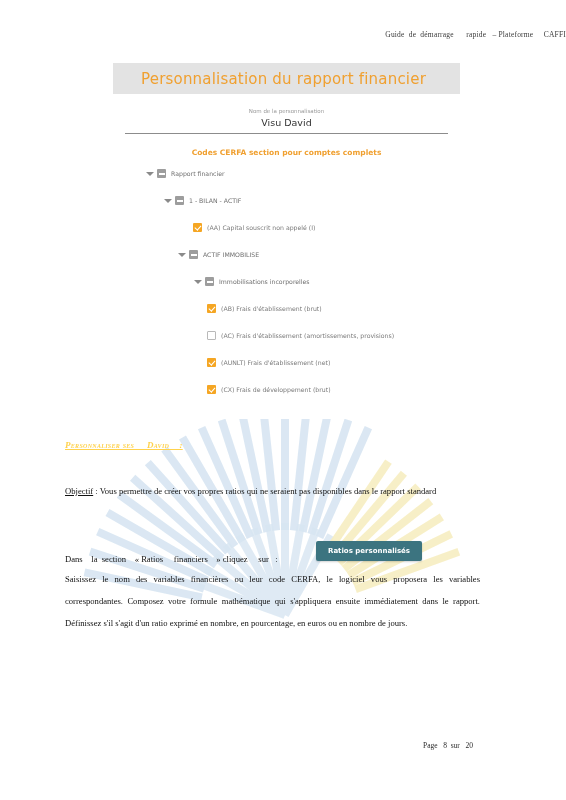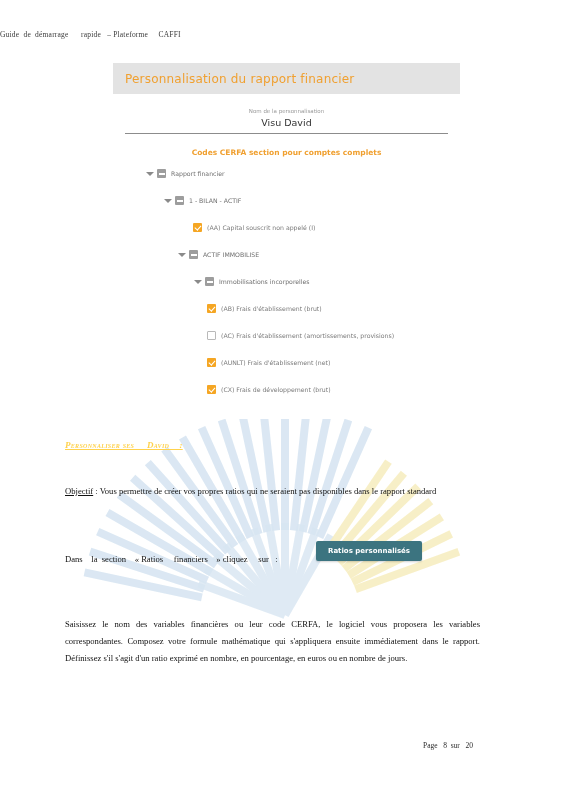--- a/index.html
+++ b/index.html
@@ -15,21 +15,21 @@
     font-family: "Liberation Serif", serif;
     color: #1a1a1a;
   }
 
   
   .doc-header {
     position: absolute;
     top: 30px;
     left: 0;
     width: 566px;
-    text-align: left;
+    text-align: right;
     font-family: "Liberation Serif", serif;
     font-size: 7.5px;
     color: #3a3a3a;
     letter-spacing: .2px;
     white-space: pre;
   }
 
   
   .watermark {
     position: absolute;
@@ -52,23 +52,24 @@
   .app-titlebar {
     height: 31px;
     background: #e3e3e3;
     display: flex;
     align-items: center;
     padding-left: 12px;
     box-sizing: border-box;
   }
   .app-title {
     font-family: "DejaVu Sans", sans-serif;
-    font-size: 12px;
+    font-size: 15px;
     color: #f0a030;
     letter-spacing: .2px;
+    margin-left: 16px;
   }
   .app-body {
     background: #ffffff;
     padding: 14px 12px 10px 12px;
     box-sizing: border-box;
     text-align: center;
   }
 
   .field-label {
     font-family: "DejaVu Sans", sans-serif;
@@ -210,25 +211,25 @@
   .para-section {
     position: absolute;
     top: 551px;
     left: 65px;
     width: 260px;
     z-index: 3;
     white-space: pre;
   }
   .para-last {
     position: absolute;
-    top: 616px;
+    top: 568px;
     left: 65px;
     width: 415px;
     z-index: 3;
-    line-height: 17px;
+    line-height: 22px;
   }
 
   .pill {
     position: absolute;
     left: 316px;
     top: 541px;
     z-index: 4;
     background: #3c7480;
     color: #ffffff;
     border-radius: 2px;

